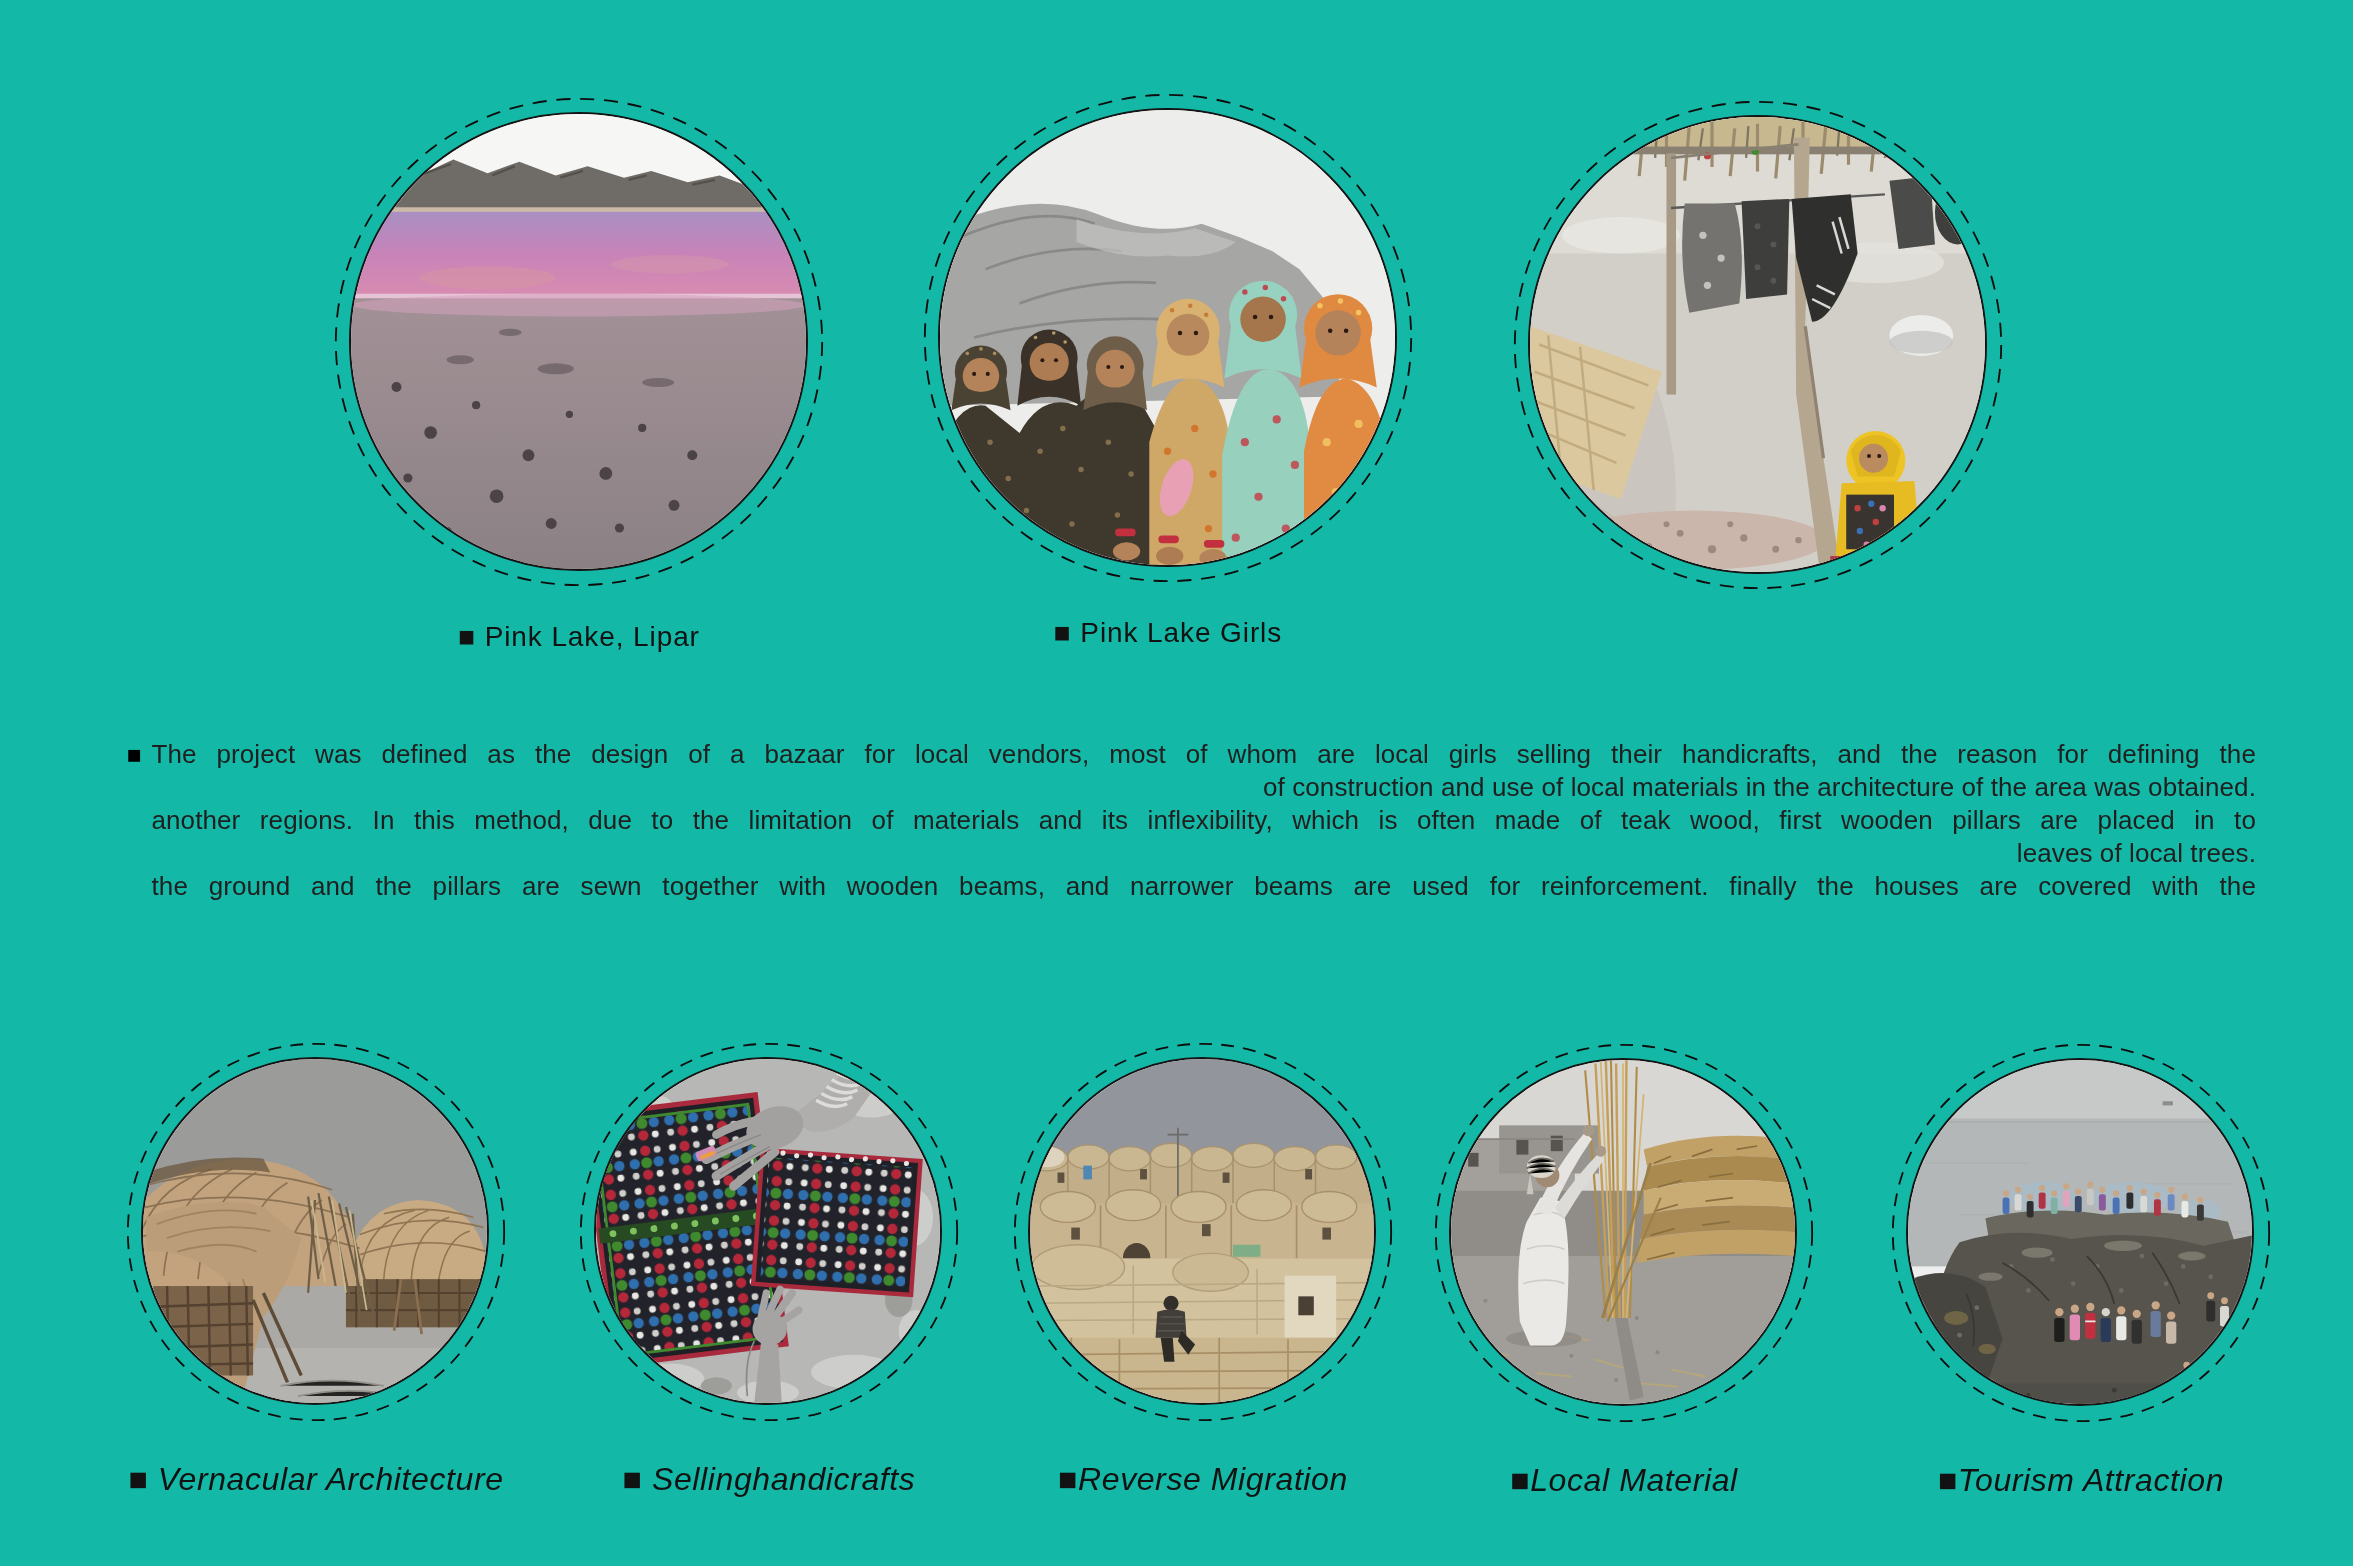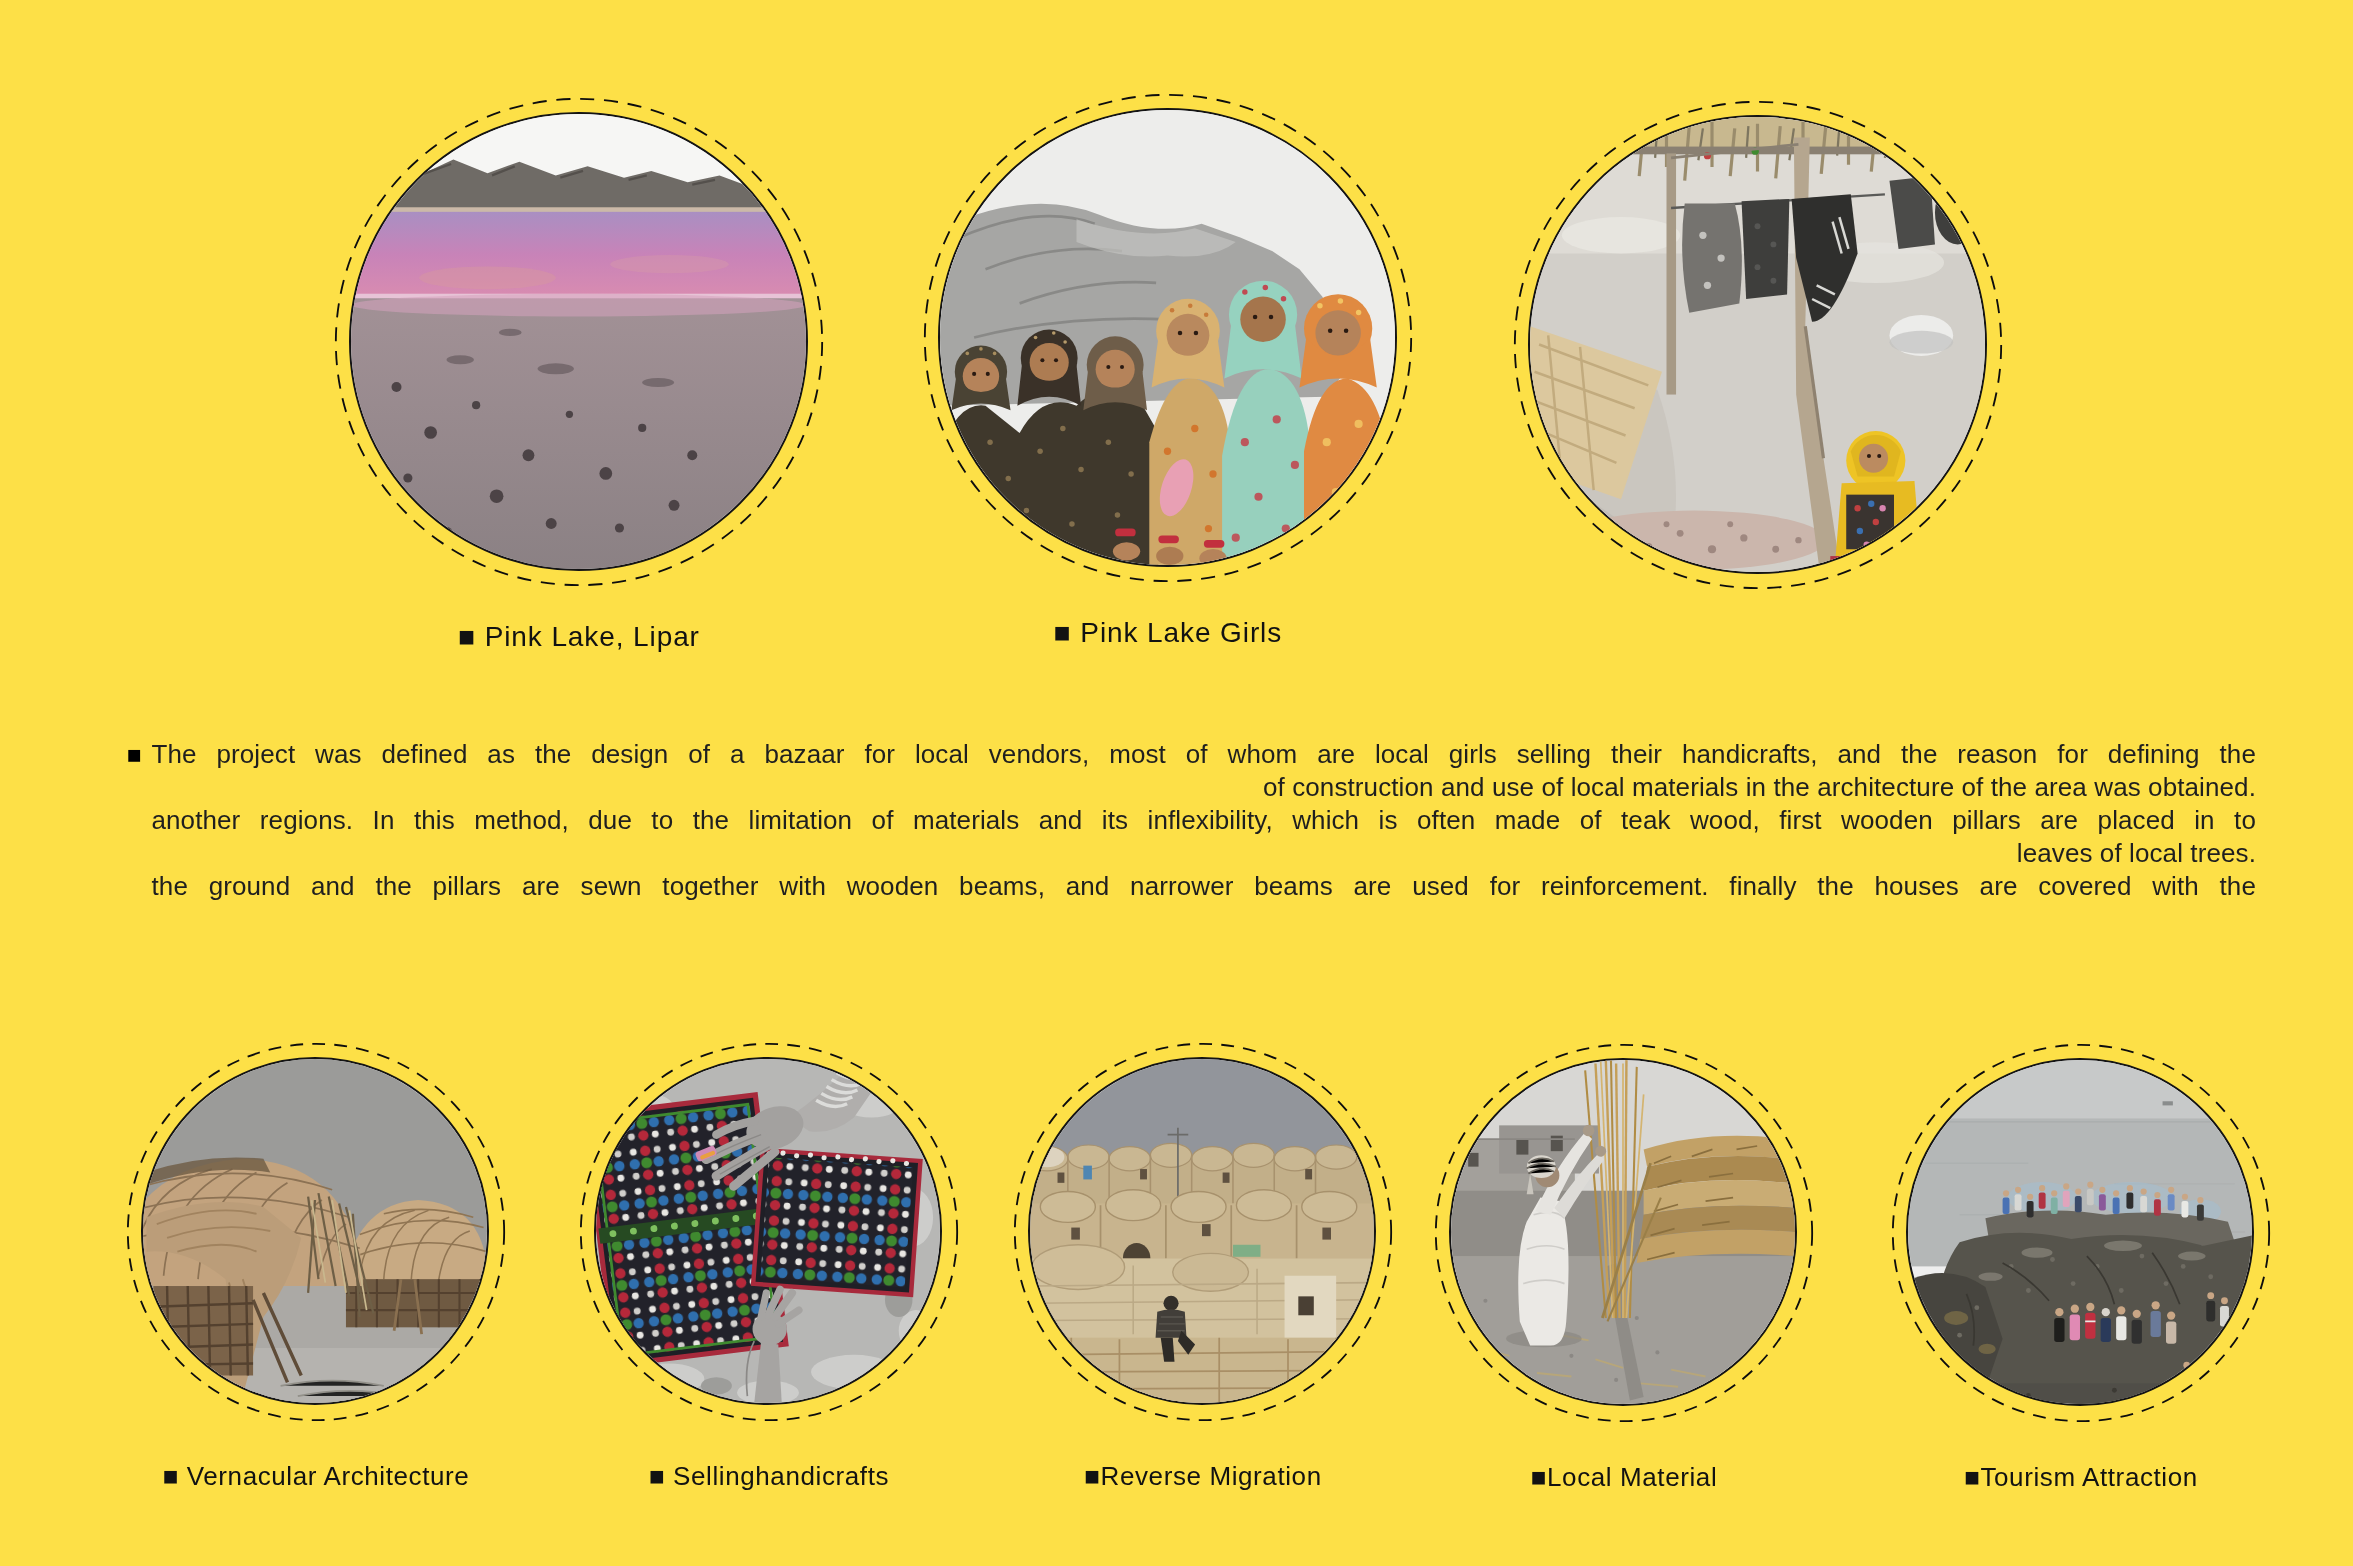--- a/index.html
+++ b/index.html
@@ -1,30 +1,30 @@
 <!DOCTYPE html>
 <html style="font-size:9.8px"><head>
 <meta charset="utf-8">
 <style>
   html,body{margin:0;padding:0;background:#ffffff;}
   body{width:2354px;height:1567px;position:relative;overflow:hidden;
        font-family:"Liberation Sans","DejaVu Sans",sans-serif;color:#1a1a1a;}
-  .sheet{position:absolute;inset:0;background:#fde047;}
+  .sheet{position:absolute;inset:0;background:#14b8a6;}
   figure{margin:0;position:absolute;}
   .ring{position:relative;}
   .ring svg.ringline{display:block;}
   .photo{position:absolute;border:2.5px solid #141414;border-radius:50%;overflow:hidden;background:#eee;}
   .fig-top .ring{width:490px;height:490px;}
   .fig-top .photo{left:15.3px;top:15.3px;width:455px;height:455px;}
   .fig-bot .ring{width:380px;height:380px;}
   .fig-bot .photo{left:15.3px;top:15.3px;width:344px;height:344px;}
   .photo svg{display:block;width:100%;height:100%;}
   .caption{text-align:center;color:#121212;white-space:pre;}
   .fig-top .caption{margin-top:34px;font-size:28px;letter-spacing:0.9px;}
-  .fig-bot .caption{margin-top:39px;font-size:26px;letter-spacing:0.6px;}
+  .fig-bot .caption{margin-top:39px;font-size:32px;letter-spacing:0.6px;font-style:italic;}
   .para{position:absolute;left:127px;top:738px;width:2129px;font-size:26px;
         line-height:33px;color:#1f1f1f;letter-spacing:0.1px;}
   .para .lines{padding-left:24.5px;}
   .pl{display:block;}
   .j{text-align:justify;text-align-last:justify;}
   .l{text-align:right;}
   .bullet{position:absolute;left:0;top:0;font-size:24.5px;color:#000;}
 </style>
 </head>
 <body>

